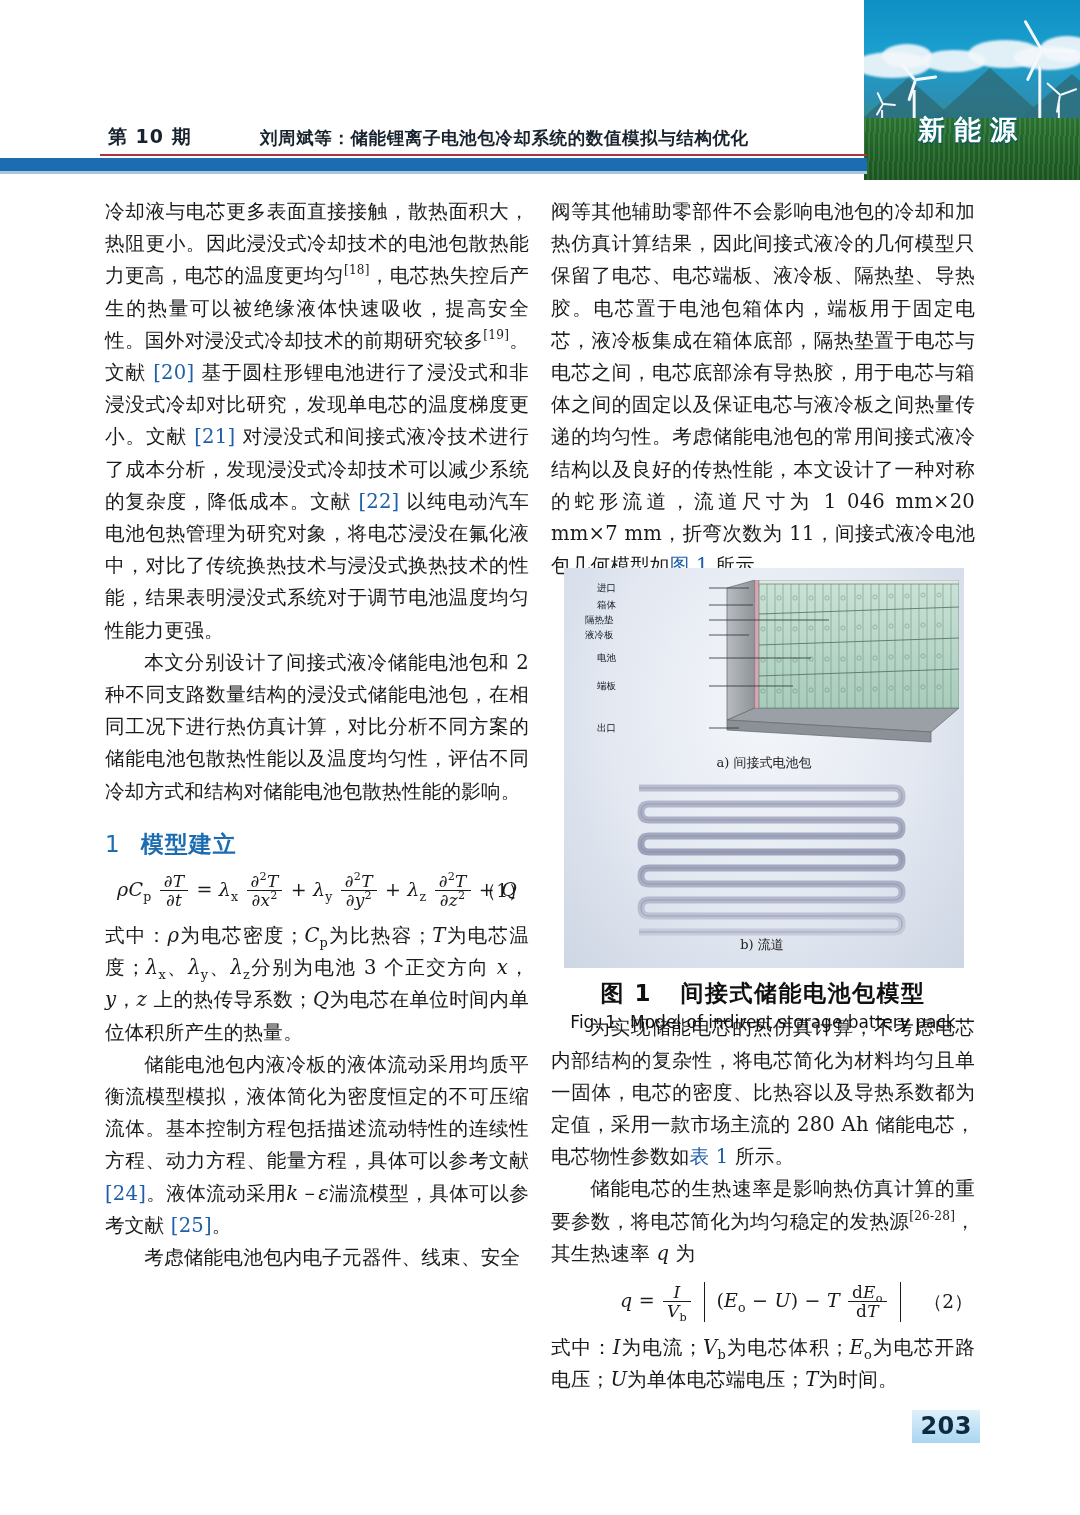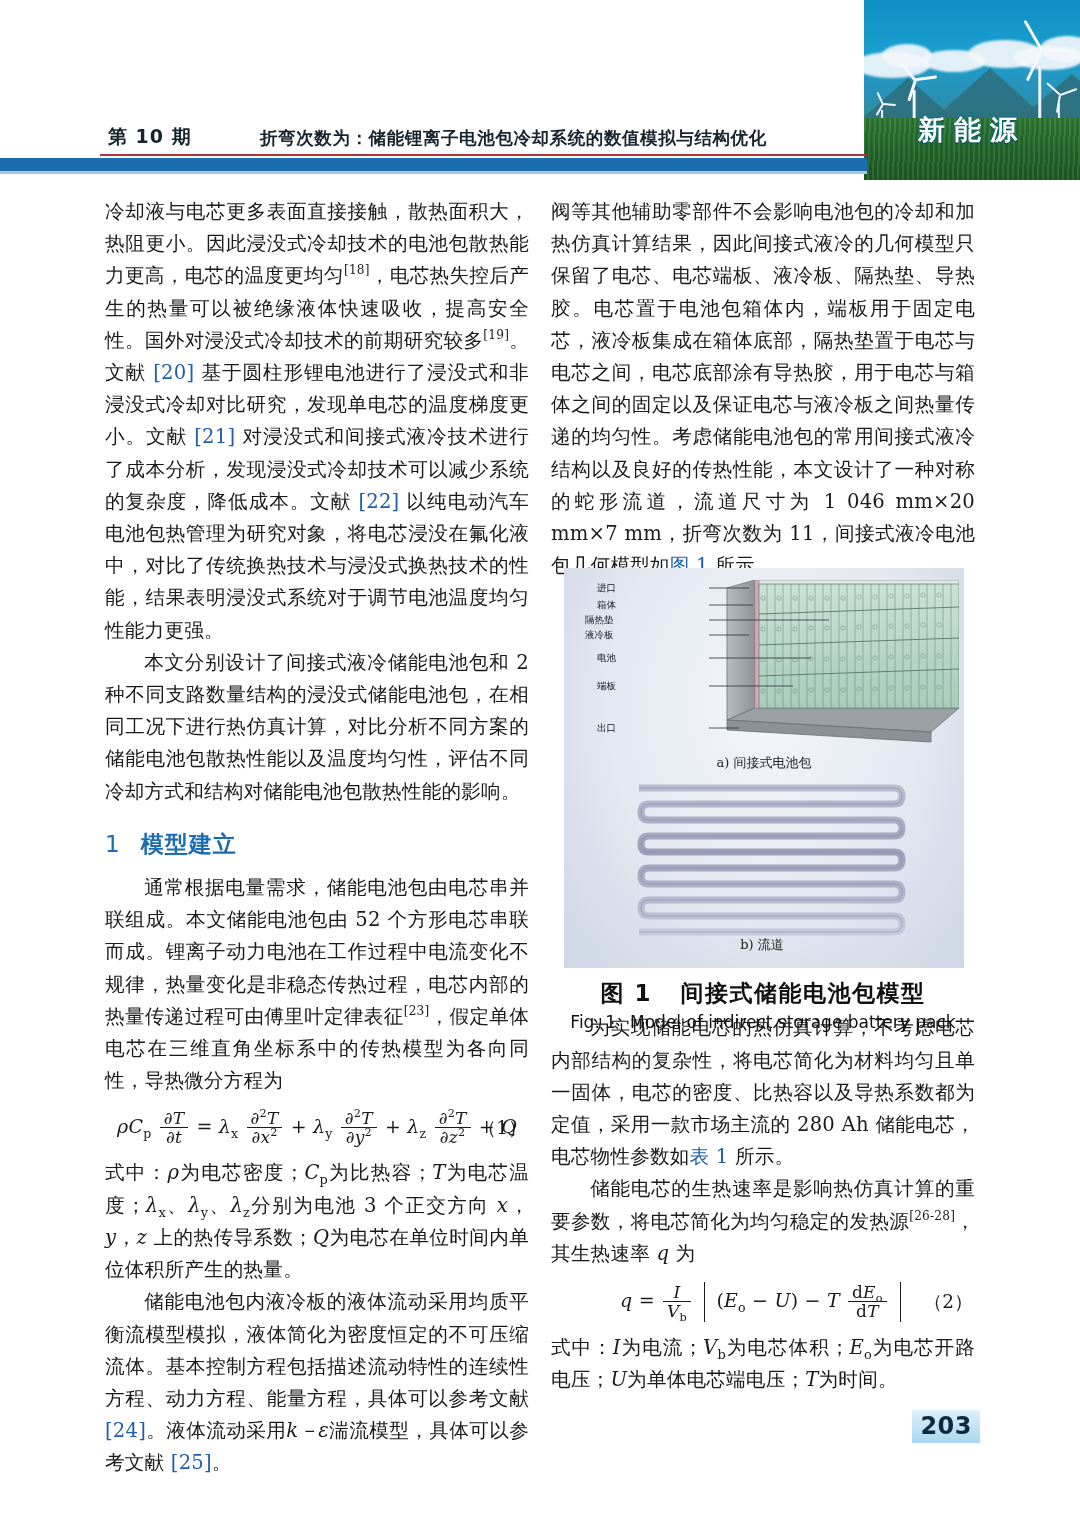--- a/index.html
+++ b/index.html
@@ -156,41 +156,38 @@
     <div class="blade" style="height:13px;width:1.8px;transform:rotate(30deg);"></div>
     <div class="blade" style="height:13px;width:1.8px;transform:rotate(155deg);"></div>
     <div class="blade" style="height:13px;width:1.8px;transform:rotate(275deg);"></div>
   </div>
   <div class="grass"></div>
   <div id="banner-word">新能源</div>
 </div>
 
 <div id="running-head">
   <div id="issue-no">第 10 期</div>
-  <div id="head-title">折弯次数为：储能锂离子电池包冷却系统的数值模拟与结构优化</div>
+  <div id="head-title">刘周斌等：储能锂离子电池包冷却系统的数值模拟与结构优化</div>
 </div>
 <div id="rule-red"></div>
 <div id="rule-blue"></div>
 <div id="rule-blue-shadow"></div>
 
 <div class="col" id="col-left">
 
   <p>
     <span>冷却液与电芯更多表面直接接触，散热面积大，热阻更小。因此浸没式冷却技术的电池包散热能力更高，电芯的温度更均匀</span><sup>[18]</sup><span>，电芯热失控后产生的热量可以被绝缘液体快速吸收，提高安全性。国外对浸没式冷却技术的前期研究较多</span><sup>[19]</sup><span>。文献 </span><span class="ref">[20]</span><span> 基于圆柱形锂电池进行了浸没式和非浸没式冷却对比研究，发现单电芯的温度梯度更小。文献 </span><span class="ref">[21]</span><span> 对浸没式和间接式液冷技术进行了成本分析，发现浸没式冷却技术可以减少系统的复杂度，降低成本。文献 </span><span class="ref">[22]</span><span> 以纯电动汽车电池包热管理为研究对象，将电芯浸没在氟化液中，对比了传统换热技术与浸没式换热技术的性能，结果表明浸没式系统对于调节电池温度均匀性能力更强。</span>
   </p>
 
   <p class="ind">本文分别设计了间接式液冷储能电池包和 2 种不同支路数量结构的浸没式储能电池包，在相同工况下进行热仿真计算，对比分析不同方案的储能电池包散热性能以及温度均匀性，评估不同冷却方式和结构对储能电池包散热性能的影响。</p>
 
   <h2 class="sec">
     <span class="num">1</span><span>模型建立</span>
   </h2>
 
-  <p class="ind">
-    <span>通常根据电量需求，储能电池包由电芯串并联组成。本文储能电池包由 52 个方形电芯串联而成。锂离子动力电池在工作过程中电流变化不规律，热量变化是非稳态传热过程，电芯内部的热量传递过程可由傅里叶定律表征</span><sup>[23]</sup><span>，假定单体电芯在三维直角坐标系中的传热模型为各向同性，导热微分方程为</span>
-  </p>
 
   <div class="eq">
     <i>ρC</i><span class="sub">p</span>
     <span class="frac"><span class="n"><i>∂T</i></span><span class="d"><i>∂t</i></span></span>
     =
     <i>λ</i><span class="sub">x</span>
     <span class="frac"><span class="n"><i>∂</i><span class="sup2">2</span><i>T</i></span><span class="d"><i>∂x</i><span class="sup2">2</span></span></span>
     + <i>λ</i><span class="sub">y</span>
     <span class="frac"><span class="n"><i>∂</i><span class="sup2">2</span><i>T</i></span><span class="d"><i>∂y</i><span class="sup2">2</span></span></span>
     + <i>λ</i><span class="sub">z</span>
@@ -200,20 +197,21 @@
   </div>
 
   <p>
     <span>式中：</span><i>ρ</i><span>为电芯密度；</span><i>C</i><span class="sub">p</span><span>为比热容；</span><i>T</i><span>为电芯温度；</span><i>λ</i><span class="sub">x</span>、<i>λ</i><span class="sub">y</span>、<i>λ</i><span class="sub">z</span><span>分别为电池 3 个正交方向 </span><i>x</i>，<i>y</i>，<i>z</i><span> 上的热传导系数；</span><i>Q</i><span>为电芯在单位时间内单位体积所产生的热量。</span>
   </p>
 
   <p class="ind">
     <span>储能电池包内液冷板的液体流动采用均质平衡流模型模拟，液体简化为密度恒定的不可压缩流体。基本控制方程包括描述流动特性的连续性方程、动力方程、能量方程，具体可以参考文献 </span><span class="ref">[24]</span><span>。液体流动采用</span><i>k－ε</i><span>湍流模型，具体可以参考文献 </span><span class="ref">[25]</span><span>。</span>
   </p>
 
+  <p class="ind">考虑储能电池包内电子元器件、线束、安全</p>
 </div>
 
 <div class="col" id="col-right">
 
   <p>
     <span>阀等其他辅助零部件不会影响电池包的冷却和加热仿真计算结果，因此间接式液冷的几何模型只保留了电芯、电芯端板、液冷板、隔热垫、导热胶。电芯置于电池包箱体内，端板用于固定电芯，液冷板集成在箱体底部，隔热垫置于电芯与电芯之间，电芯底部涂有导热胶，用于电芯与箱体之间的固定以及保证电芯与液冷板之间热量传递的均匀性。考虑储能电池包的常用间接式液冷结构以及良好的传热性能，本文设计了一种对称的蛇形流道，流道尺寸为 1 046 mm×20 mm×7 mm，折弯次数为 11，间接式液冷电池包几何模型如</span><span class="ref">图 1</span><span> 所示。</span>
   </p>
 
   <div style="height:430px;"></div>
 

